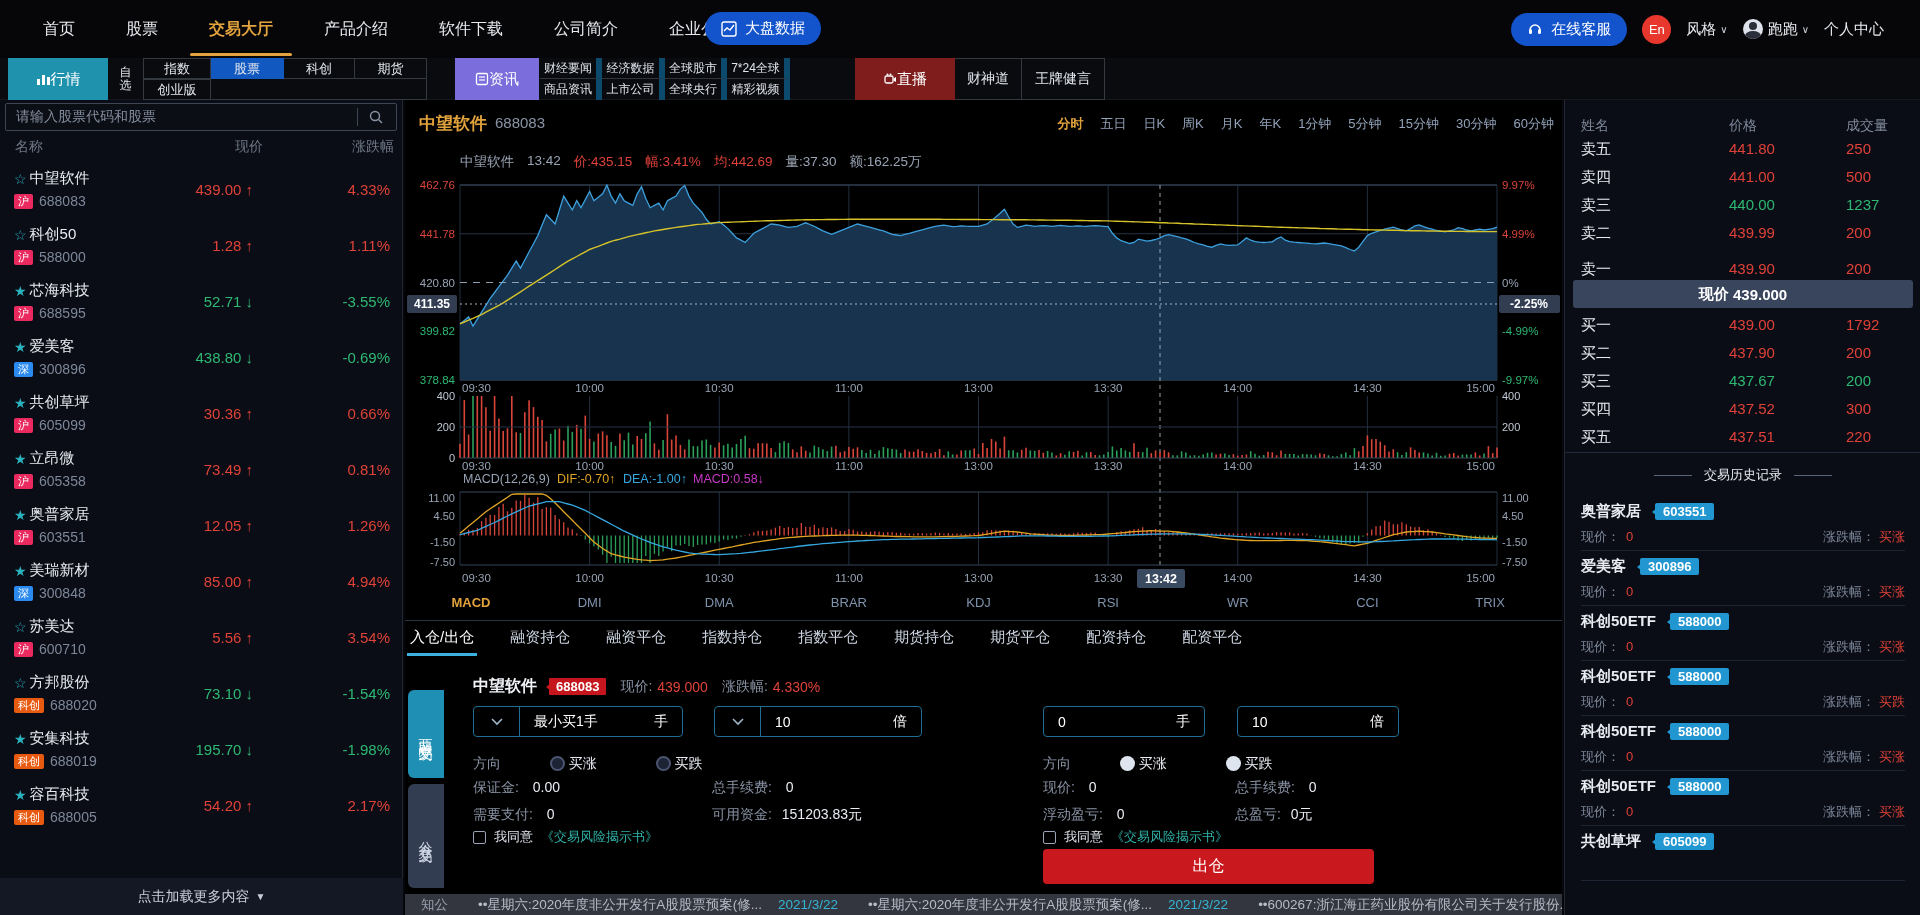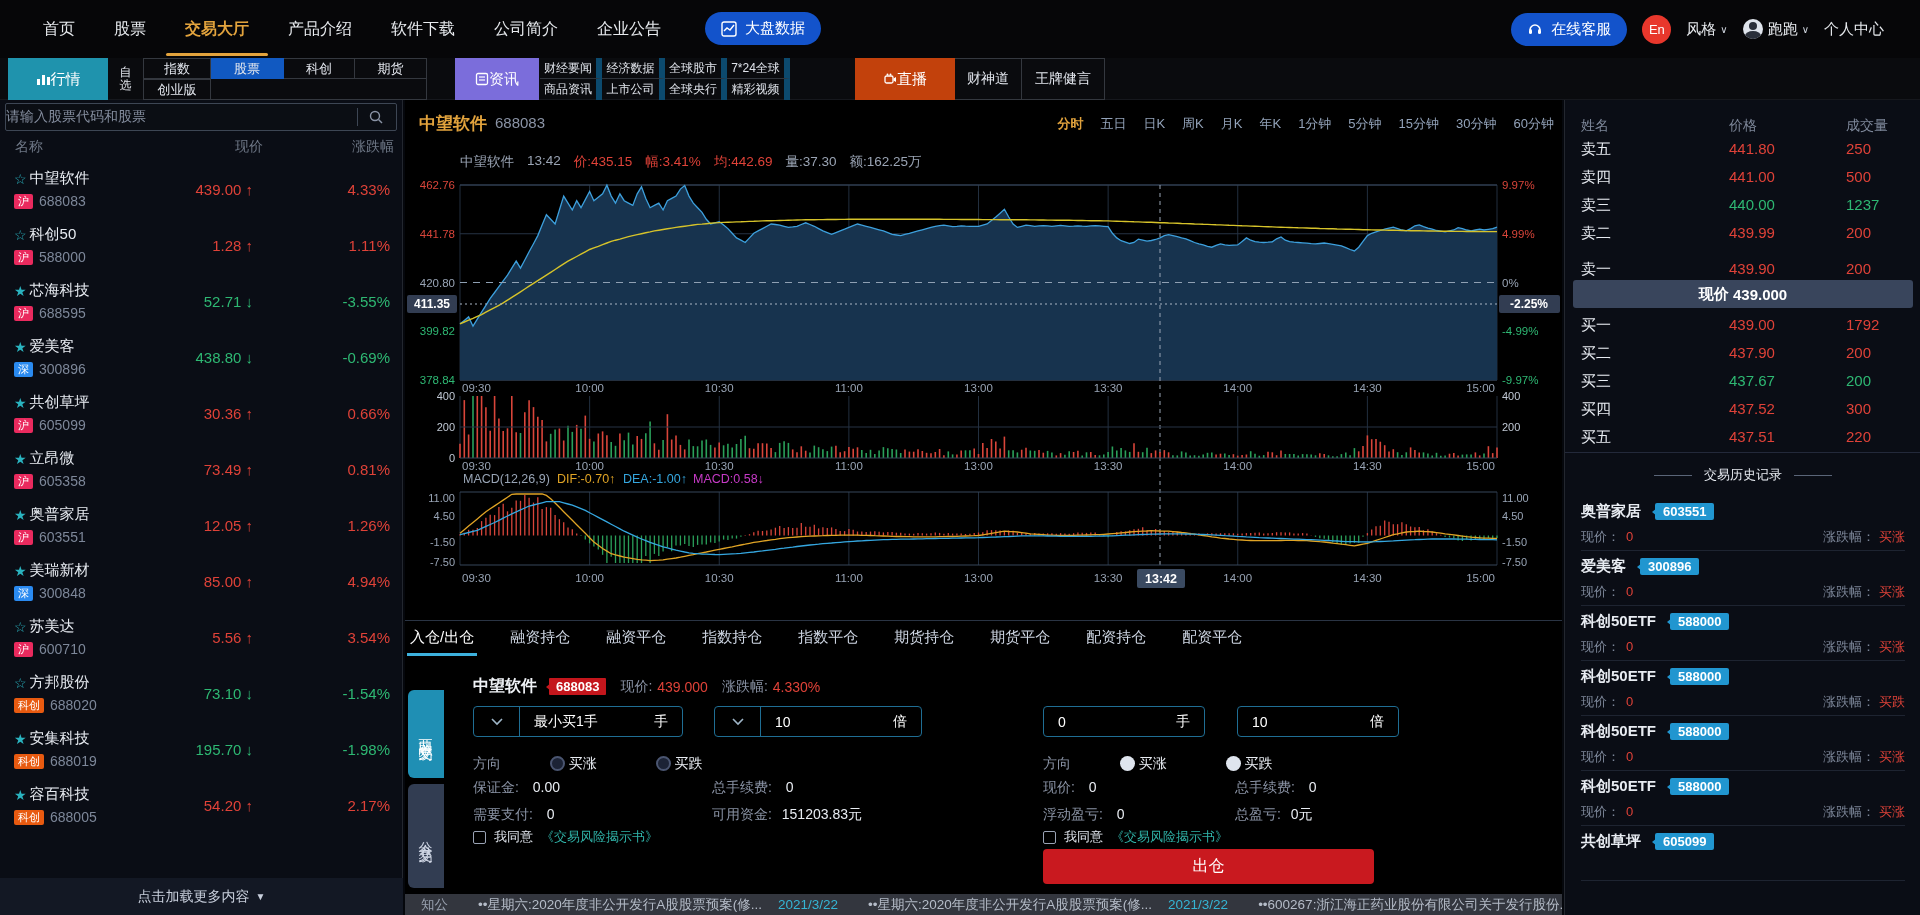--- a/index.html
+++ b/index.html
@@ -1,20 +1,20 @@
 <!DOCTYPE html>
 <html><head>
 <meta charset="utf-8">
 <style>
 *{margin:0;padding:0;box-sizing:border-box}
 html,body{width:1920px;height:915px;background:#05070c;font-family:"Liberation Sans",sans-serif;overflow:hidden}
 .app{position:relative;width:1920px;height:915px}
 
 .nav1{position:absolute;left:0;top:0;width:1920px;height:58px;background:#060608}
-.nav1-menu{position:absolute;left:43px;top:0;height:58px;display:flex;align-items:center;gap:39px}
+.nav1-menu{position:absolute;left:43px;top:0;height:58px;display:flex;align-items:center;gap:51px}
 .nav1-item{position:relative;color:#e7eaee;font-size:16px;height:58px;line-height:58px;white-space:nowrap}
 .nav1-item.active{color:#e2a33d;font-weight:bold}
 .nav1-item.active::after{content:"";position:absolute;left:-19px;right:-19px;bottom:2px;height:3px;background:#e2a33d;border-radius:2px}
 .pill{display:flex;align-items:center;gap:8px;background:#1353cb;color:#fff;border-radius:17px;height:33px;padding:0 16px;font-size:15px}
 .market-pill{position:absolute;left:705px;top:12px}
 .nav1-right{position:absolute;right:36px;top:0;height:58px;display:flex;align-items:center;gap:15px;color:#e7eaee;font-size:15px}
 .lang-badge{width:29px;height:29px;border-radius:50%;background:#e8372c;color:#fff;font-size:13px;display:flex;align-items:center;justify-content:center}
 .chev{font-size:10px;color:#cfd5de;margin-left:4px}
 .nav1-right .grp{display:flex;align-items:center}
 .avatar-ic{width:20px;height:20px;border-radius:50%;background:#dfe4ec;position:relative;overflow:hidden;margin-right:5px}
@@ -25,21 +25,21 @@
 .n2btn{position:absolute;top:0;height:42px;display:flex;align-items:center;justify-content:center;color:#fff;font-size:15px}
 .n2cell{position:absolute;display:flex;align-items:center;justify-content:center;color:#e3e7ee;font-size:13px;border:1px solid #34383f;border-left:none}
 .n2cell.first{border-left:1px solid #34383f}
 .n2cell.activeb{background:#1159c1;border-color:#1159c1}
 .zixuan{position:absolute;left:108px;top:0;width:35px;height:42px;color:#e3e7ee;font-size:12px;display:flex;flex-direction:column;align-items:center;justify-content:center;line-height:13px}
 .newscell{position:absolute;display:flex;align-items:center;justify-content:center;color:#dfe3ea;font-size:12px;border-right:6px solid #0c4a6e;border-bottom:1px solid #30343b}
 .newscell.nb{border-bottom:none}
 
 .sidebar{position:absolute;left:0;top:100px;width:403px;height:815px;background:#0a0d15;border-right:1px solid #23272f}
 .searchbox{position:absolute;left:5px;top:3px;width:392px;height:28px;background:#0b0e14;border:1px solid #3d4654;border-radius:2px;display:flex;align-items:center}
-.searchbox .ph{color:#848d9e;font-size:14px;flex:1}
+.searchbox .ph{color:#848d9e;font-size:14px;margin-left:10px;flex:1}
 .searchbox .sdiv{width:1px;height:18px;background:#3d4654;margin-right:10px}
 .listhead{position:absolute;top:38px;left:0;width:403px;height:22px;color:#6e7786;font-size:14px}
 .listhead span{position:absolute}
 .stock-row{position:absolute;left:0;width:403px;height:56px}
 .sname{position:absolute;left:14px;top:7px;font-size:15px;color:#e8ecf2;display:flex;align-items:center;gap:3px}
 .star{color:#2ab3bf;font-size:14px}
 .scode-line{position:absolute;left:14px;top:31px;display:flex;align-items:center;gap:6px}
 .mbadge{color:#fff;font-size:11px;padding:1.5px 4px;border-radius:2px;line-height:12px}
 .m-sh{background:#ea2a5e}.m-sz{background:#2a8af0}.m-kc{background:#e85a10}
 .scode{color:#7d8799;font-size:14px}
@@ -184,21 +184,21 @@
         <span>资讯</span>
       </div>
       <div class="newscell" style="left: 540px; top: 0px; width: 62px; height: 21px;">财经要闻</div>
       <div class="newscell" style="left: 602px; top: 0px; width: 63px; height: 21px;">经济数据</div>
       <div class="newscell" style="left: 665px; top: 0px; width: 62px; height: 21px;">全球股市</div>
       <div class="newscell" style="left: 727px; top: 0px; width: 63px; height: 21px;">7*24全球</div>
       <div class="newscell nb" style="left: 540px; top: 21px; width: 62px; height: 21px;">商品资讯</div>
       <div class="newscell nb" style="left: 602px; top: 21px; width: 63px; height: 21px;">上市公司</div>
       <div class="newscell nb" style="left: 665px; top: 21px; width: 62px; height: 21px;">全球央行</div>
       <div class="newscell nb" style="left: 727px; top: 21px; width: 63px; height: 21px;">精彩视频</div>
-      <div class="n2btn" style="left: 855px; width: 100px; background: #c2410c;">
+      <div class="n2btn" style="left: 855px; width: 100px; background: #7f1d1d;">
         <svg width="14" height="14" viewBox="0 0 14 14">
           <rect x="2" y="4" width="8" height="7" rx="1.5" fill="none" stroke="#fff" stroke-width="1.3"></rect>
           <polygon points="10.5,6.5 13,5 13,10 10.5,8.5" fill="#fff"></polygon>
           <circle cx="4.5" cy="2.5" r="1" fill="#fff"></circle>
           <circle cx="7.5" cy="2.5" r="1" fill="#fff"></circle>
         </svg>
         <span>直播</span>
       </div>
       <div class="n2cell" style="left: 955px; top: 0px; width: 67px; height: 42px; font-size: 14px;">财神道</div>
       <div class="n2cell" style="left: 1022px; top: 0px; width: 83px; height: 42px; font-size: 14px;">王牌健言</div>
@@ -977,20 +977,31 @@
         <text x="314.25" y="402" fill="#98a4b5" text-anchor="middle" font-size="11.5" font-family="&quot;Liberation Sans&quot;,sans-serif">10:30</text>
         <text x="443.875" y="402" fill="#98a4b5" text-anchor="middle" font-size="11.5" font-family="&quot;Liberation Sans&quot;,sans-serif">11:00</text>
         <text x="573.5" y="402" fill="#98a4b5" text-anchor="middle" font-size="11.5" font-family="&quot;Liberation Sans&quot;,sans-serif">13:00</text>
         <text x="703.125" y="402" fill="#98a4b5" text-anchor="middle" font-size="11.5" font-family="&quot;Liberation Sans&quot;,sans-serif">13:30</text>
         <text x="832.75" y="402" fill="#98a4b5" text-anchor="middle" font-size="11.5" font-family="&quot;Liberation Sans&quot;,sans-serif">14:00</text>
         <text x="962.375" y="402" fill="#98a4b5" text-anchor="middle" font-size="11.5" font-family="&quot;Liberation Sans&quot;,sans-serif">14:30</text>
         <text x="1090" y="402" fill="#98a4b5" text-anchor="end" font-size="11.5" font-family="&quot;Liberation Sans&quot;,sans-serif">15:00</text>
         <rect x="732" y="389" width="48" height="19" rx="2" fill="#3a4a61"></rect>
         <text x="756" y="403" fill="#fff" text-anchor="middle" font-size="12.5" font-family="&quot;Liberation Sans&quot;,sans-serif" font-weight="bold">13:42</text>
       </svg>
+    <div class="indtabs" id="indtabs">
+        <span class="active" style="left: 66px;">MACD</span>
+        <span style="left: 184.6px;">DMI</span>
+        <span style="left: 314.3px;">DMA</span>
+        <span style="left: 443.9px;">BRAR</span>
+        <span style="left: 573.5px;">KDJ</span>
+        <span style="left: 703.1px;">RSI</span>
+        <span style="left: 832.8px;">WR</span>
+        <span style="left: 962.4px;">CCI</span>
+        <span style="left: 1085px;">TRIX</span>
+      </div>
     <div class="tradediv"></div>
     <div class="tradetabs" id="tradetabs">
         <span class="t0">入仓/出仓</span>
         <span>融资持仓</span>
         <span>融资平仓</span>
         <span>指数持仓</span>
         <span>指数平仓</span>
         <span>期货持仓</span>
         <span>期货平仓</span>
         <span>配资持仓</span>

